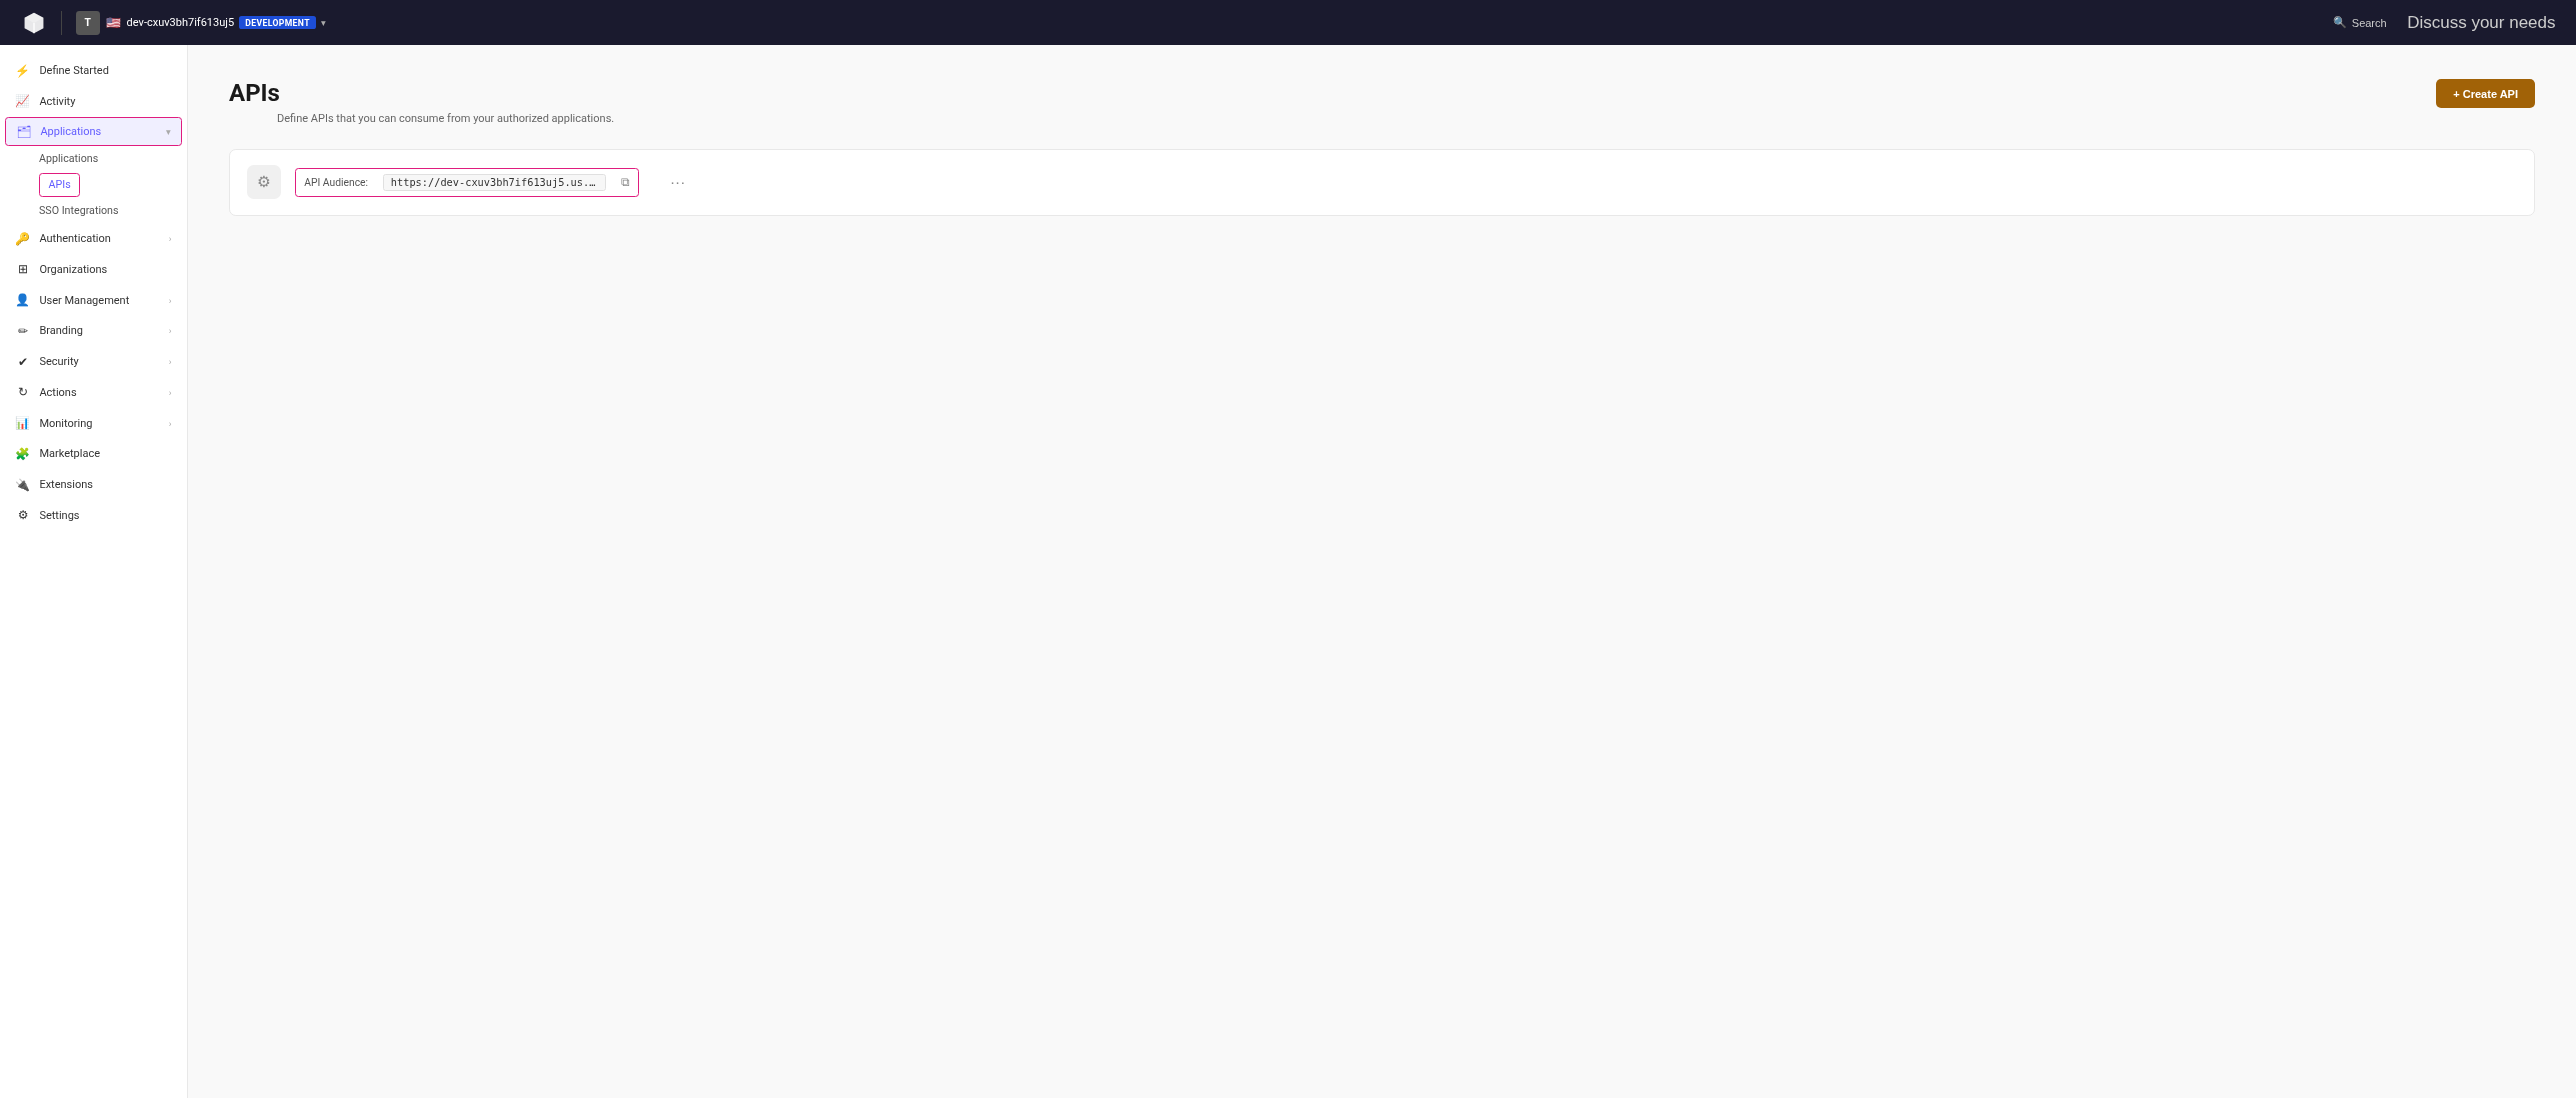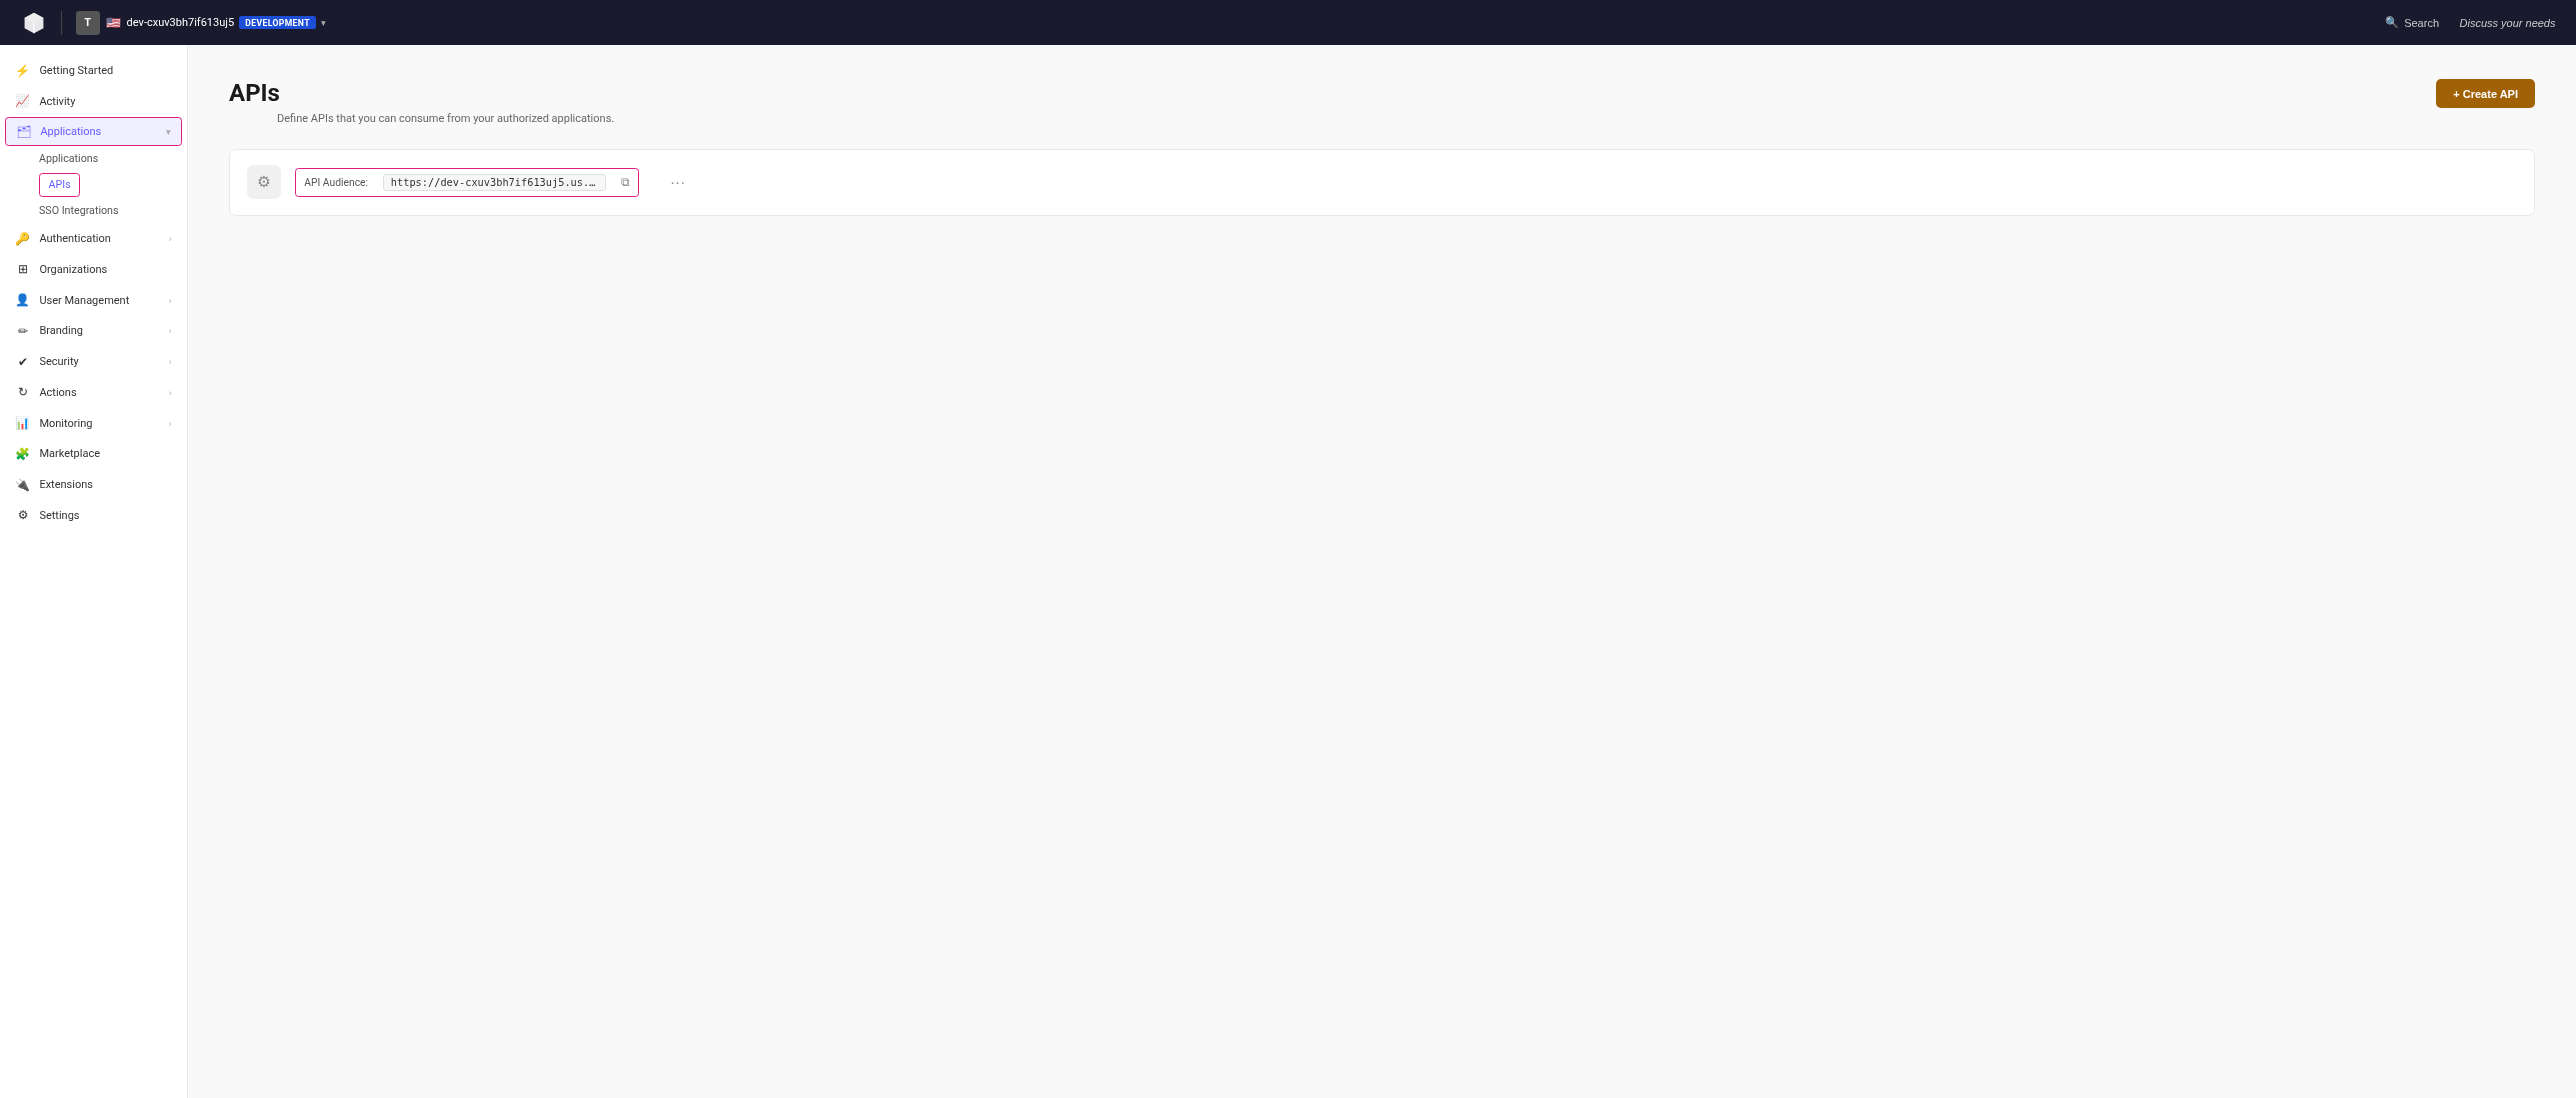--- a/index.html
+++ b/index.html
@@ -81,25 +81,24 @@
       align-items: center;
       gap: 5.1px;
       color: #ccc;
       font-size: 11px;
       cursor: pointer;
       background: none;
       border: none;
     }
     .discuss-btn {
       color: #ccc;
-      font-size: 11px;
+      font-size: 17px;
       cursor: pointer;
       background: none;
       border: none;
-      font-style: italic;
     }
 
     
     .layout {
       display: flex;
       flex: 1;
       overflow: hidden;
     }
 
     
@@ -315,21 +314,21 @@
     <button class="discuss-btn">Discuss your needs</button>
   </div>
 </nav>
 
 <div class="layout">
 
   <aside class="sidebar">
 
     <div class="sidebar-item">
       <span class="icon">⚡</span>
-      <span class="label">Getting Started</span>
+      <span class="label">Define Started</span>
     </div>
 
     <div class="sidebar-item">
       <span class="icon">📈</span>
       <span class="label">Activity</span>
     </div>
 
     <div class="sidebar-item active">
       <span class="icon">🗂</span>
       <span class="label">Applications</span>

